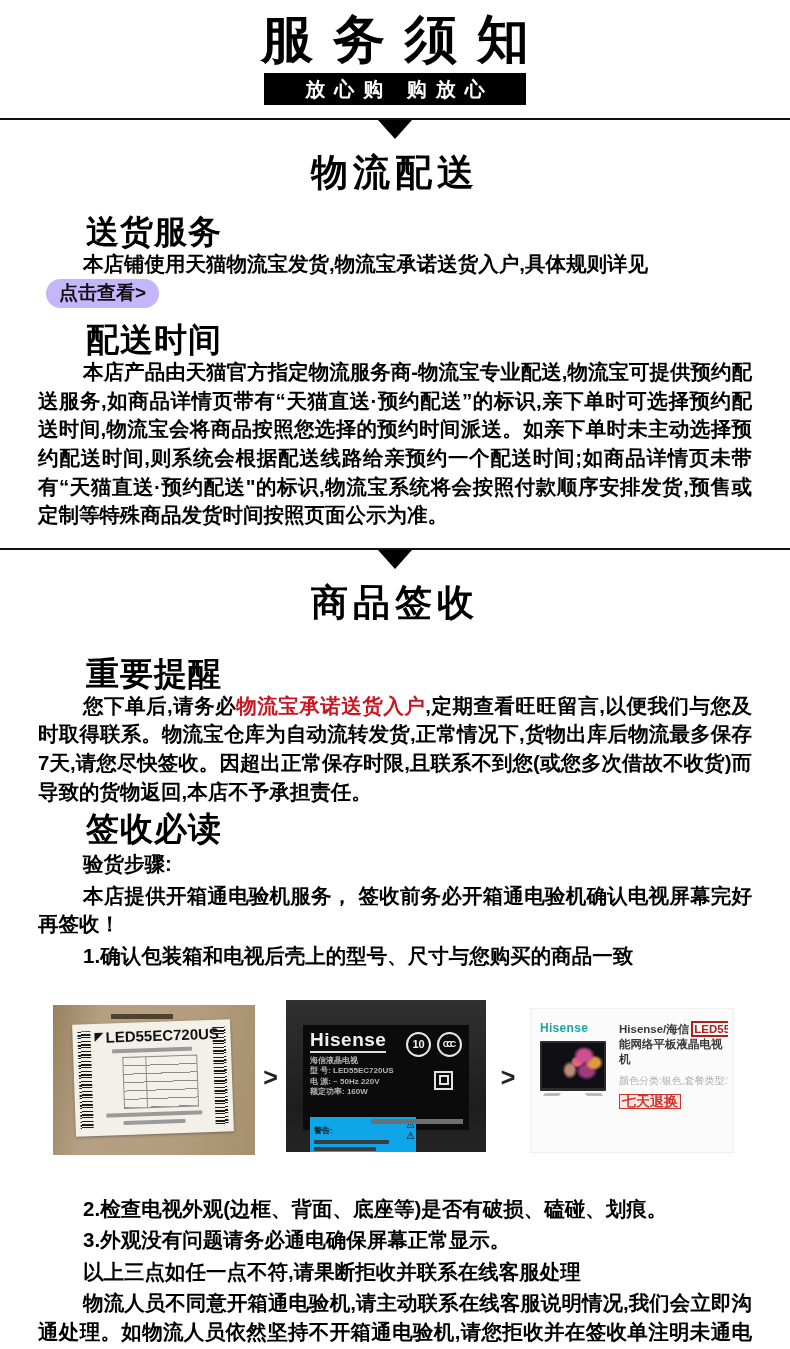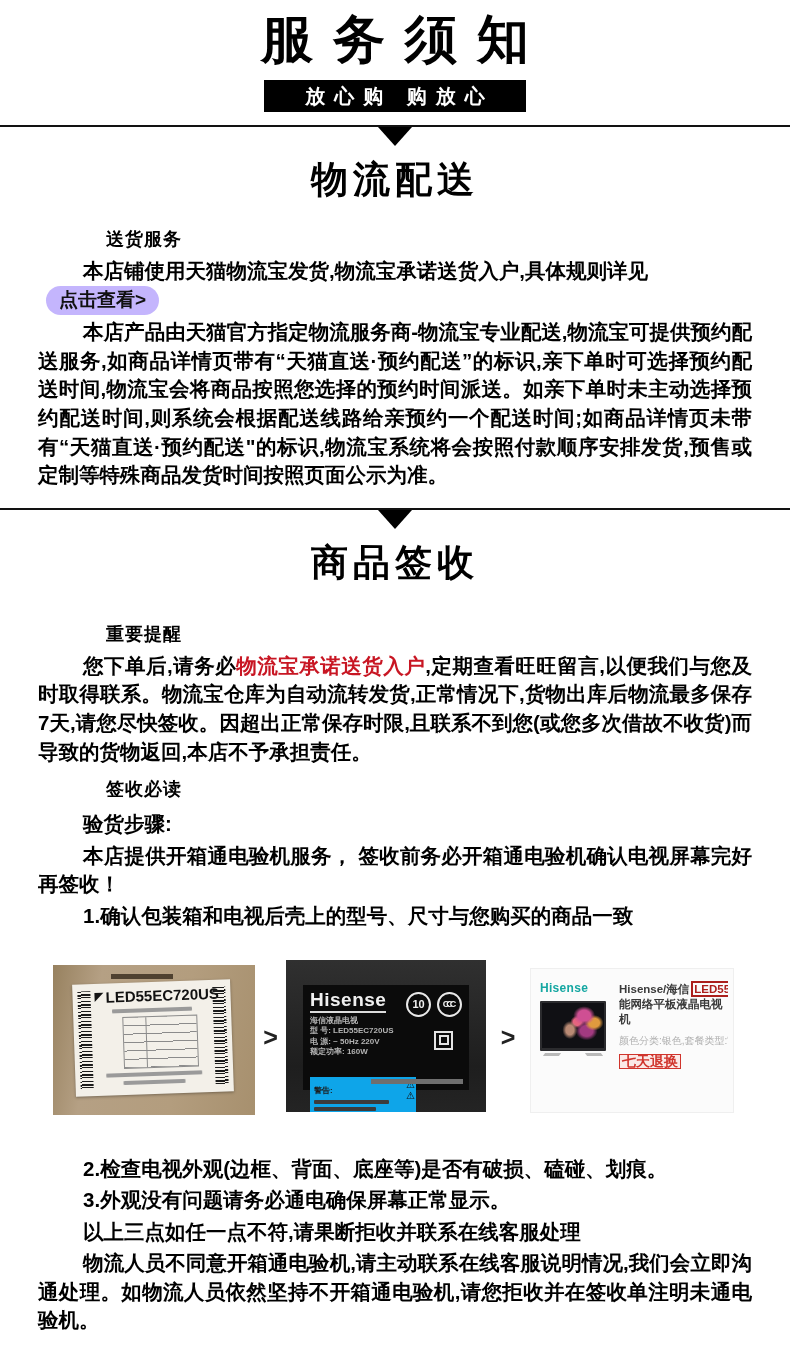--- a/index.html
+++ b/index.html
@@ -2,32 +2,32 @@
 <html><head>
 <meta charset="utf-8">
 <style>
   html,body{margin:0;padding:0;}
   body{
     width:790px;height:1349px;overflow:hidden;background:#fff;color:#000;
     font-family:"Liberation Sans","DejaVu Sans",sans-serif;font-weight:bold;
   }
   
   .hdr-title{font-size:52px;line-height:62px;text-align:center;letter-spacing:20px;margin:8px 0 0;text-indent:20px;}
-  .hdr-banner{display:block;width:262px;margin:10px auto 0;background:#000;color:#fff;
+  .hdr-banner{display:block;width:262px;margin:3px auto 0;background:#000;color:#fff;
     font-size:20px;line-height:22px;padding:5px 0;text-align:center;letter-spacing:9px;text-indent:9px;}
   
   .divider{margin-top:13px;}
   .divider .line{border-top:2px solid #121212;height:0;}
   .divider .tri{width:0;height:0;border-left:17px solid transparent;border-right:17px solid transparent;
     border-top:19px solid #000;margin:0 auto;}
   .divider.d2{margin-top:18px;}
   
   .sec-title{font-size:37px;line-height:44px;text-align:center;letter-spacing:5px;margin:12px 0 0;}
   .content{padding:0 38px;}
-  .sub-h{font-size:18px;line-height:30px;margin:22px 0 0 68px;letter-spacing:1px;}
+  .sub-h{font-size:33px;line-height:30px;margin:22px 0 0 48px;letter-spacing:1px;}
   .sub-h.mt{margin-top:17px;}
   .sub-h.mt2{margin-top:34px;}
   .sub-h.mt3{margin-top:8px;}
   .para{font-size:20.5px;line-height:28.6px;margin:3px 0 0;text-align:justify;text-indent:2.2em;}
   .para.nj{text-align:left;}
   .red{color:#c81623;}
   .pill{display:inline-block;background:#c4b5fd;border:none;border-radius:15px;cursor:pointer;
     font-family:inherit;font-weight:bold;font-size:19px;line-height:24px;padding:2px 13px 3px;
     margin-left:8px;vertical-align:2px;color:#111;}
   .steps-gap{margin-top:40px;}
@@ -109,20 +109,21 @@
 <div class="divider">
   <div class="line"></div>
   <div class="tri"></div>
 </div>
 
 <h2 class="sec-title">物流配送</h2>
 
 <div class="content">
   <h3 class="sub-h">送货服务</h3>
   <p class="para nj"><span>本店铺使用天猫物流宝发货,物流宝承诺送货入户,具体规则详见</span><button class="pill">点击查看&gt;</button></p>
+  <h3 class="sub-h mt">配送时间</h3>
   <p class="para">本店产品由天猫官方指定物流服务商-物流宝专业配送,物流宝可提供预约配送服务,如商品详情页带有“天猫直送·预约配送”的标识,亲下单时可选择预约配送时间,物流宝会将商品按照您选择的预约时间派送。如亲下单时未主动选择预约配送时间,则系统会根据配送线路给亲预约一个配送时间;如商品详情页未带有“天猫直送·预约配送"的标识,物流宝系统将会按照付款顺序安排发货,预售或定制等特殊商品发货时间按照页面公示为准。</p>
 </div>
 
 <div class="divider d2">
   <div class="line"></div>
   <div class="tri"></div>
 </div>
 
 <h2 class="sec-title">商品签收</h2>
 

